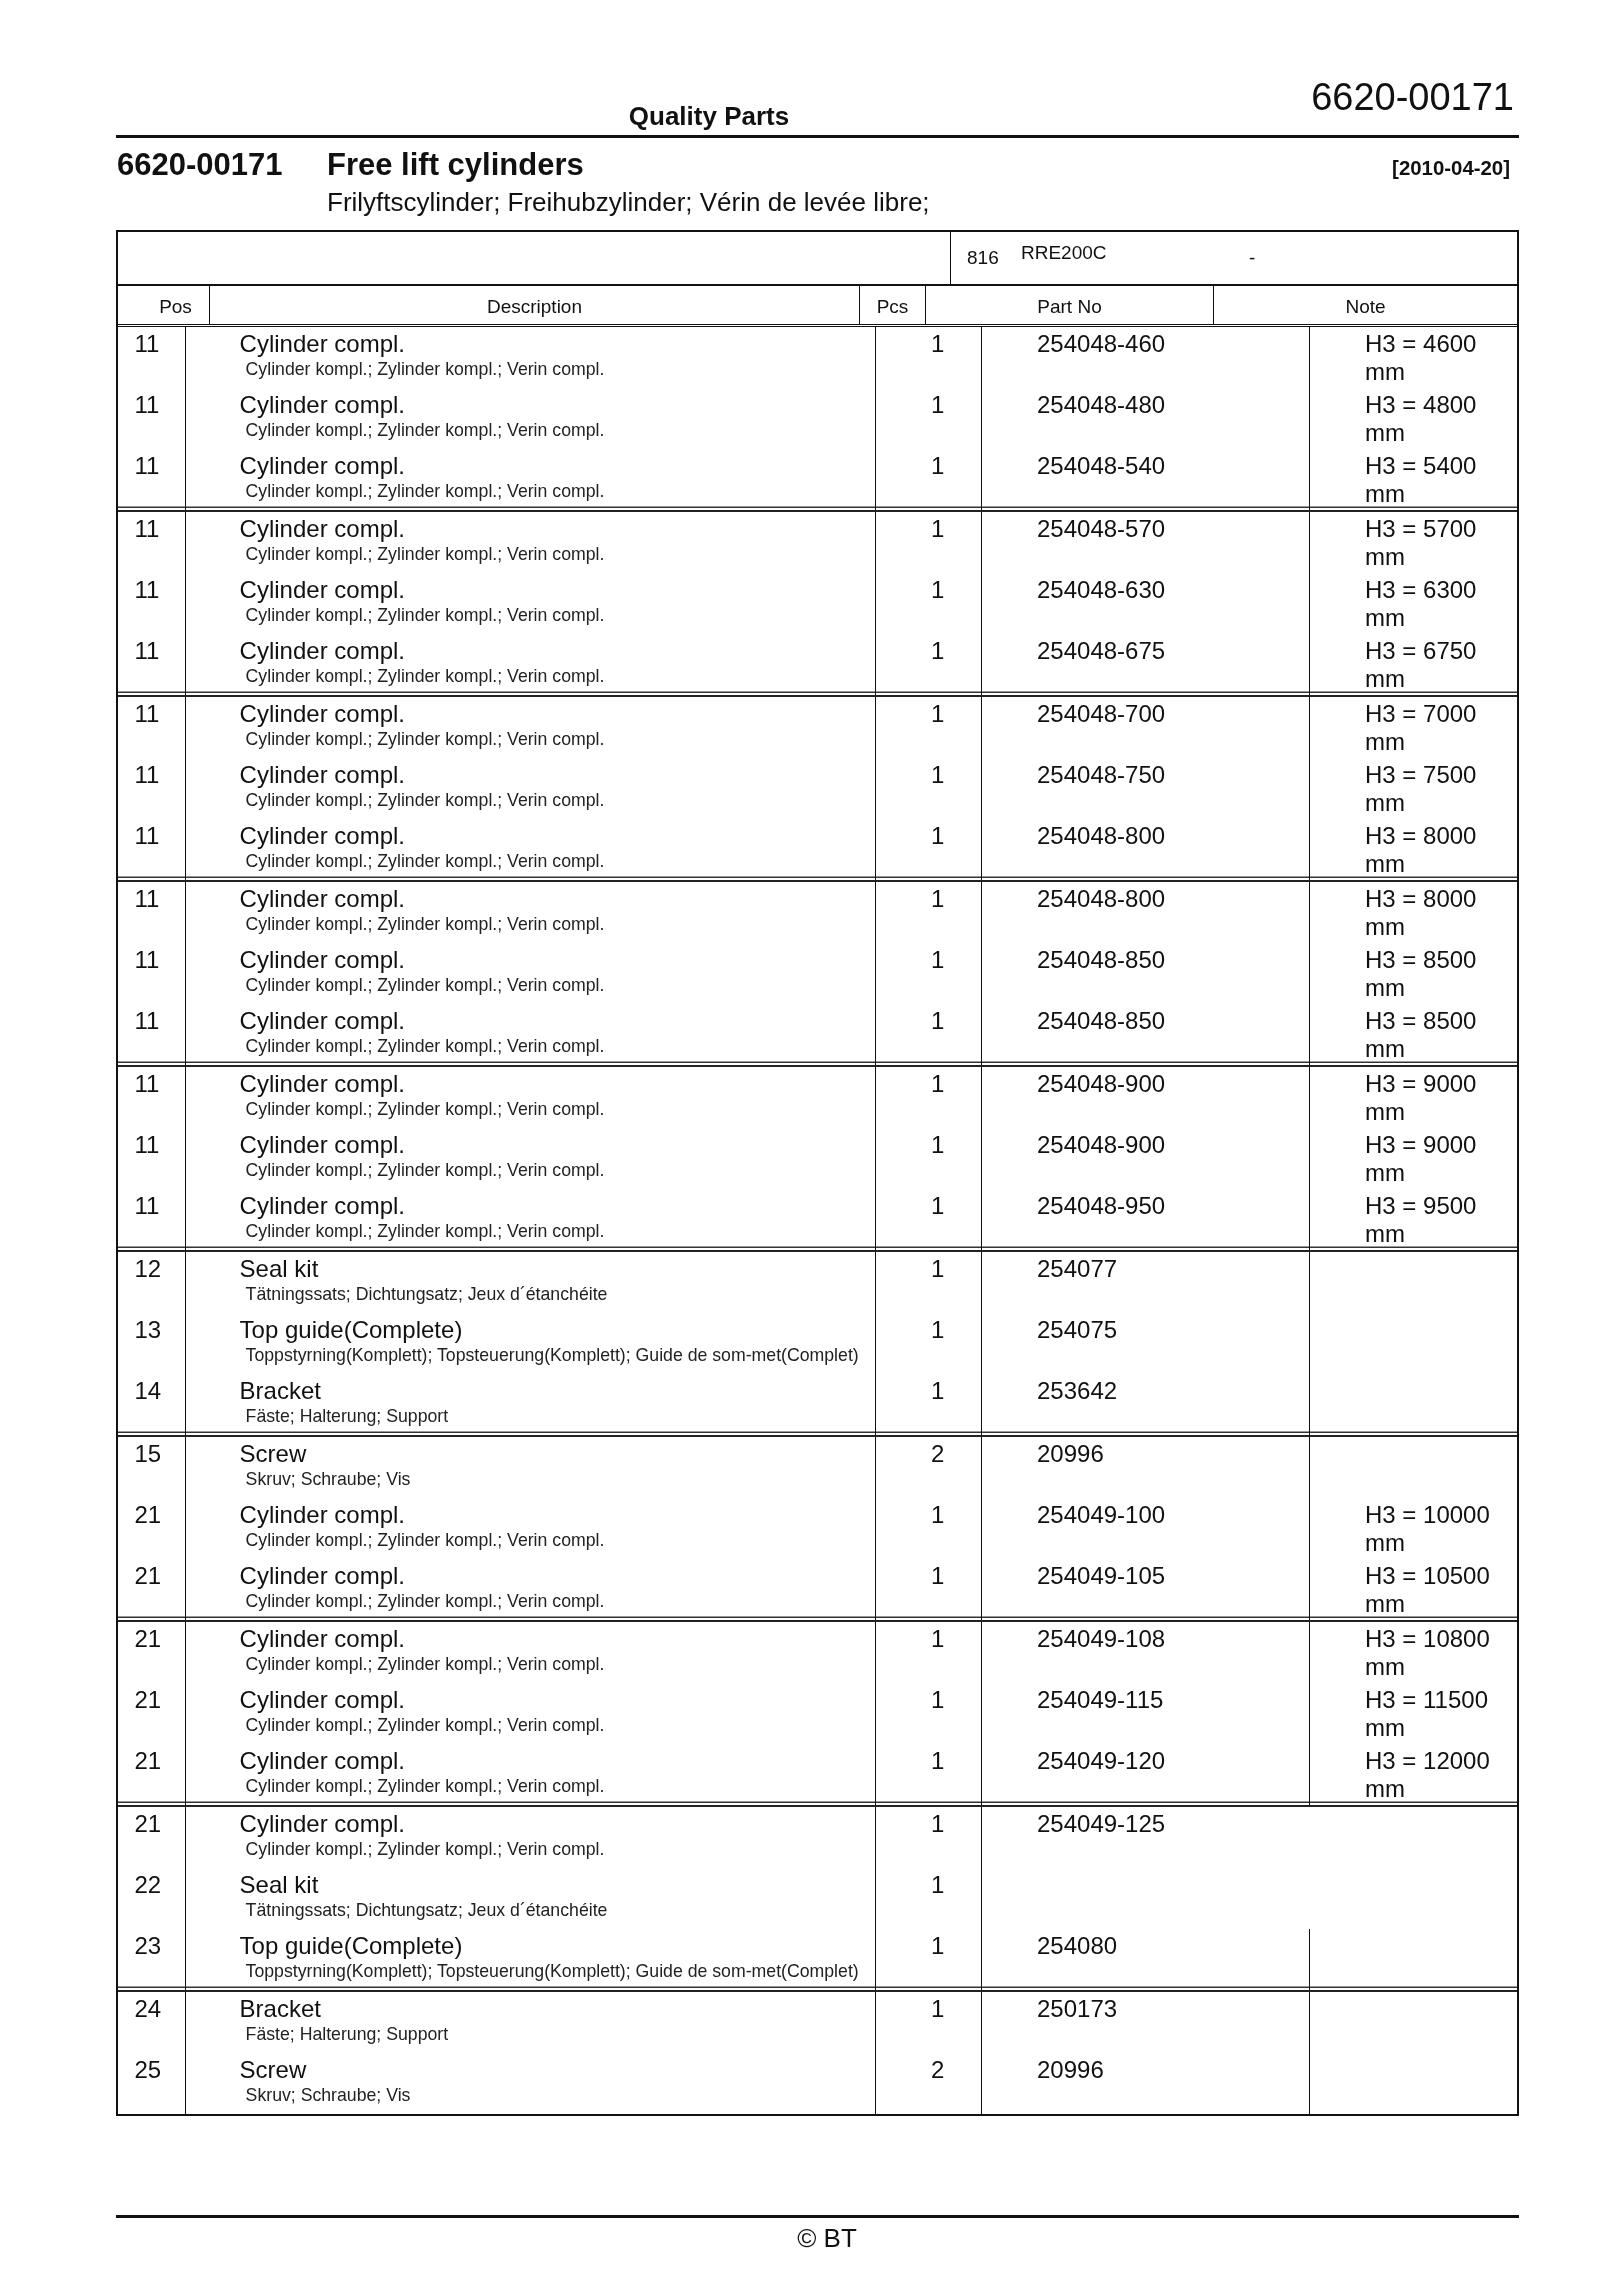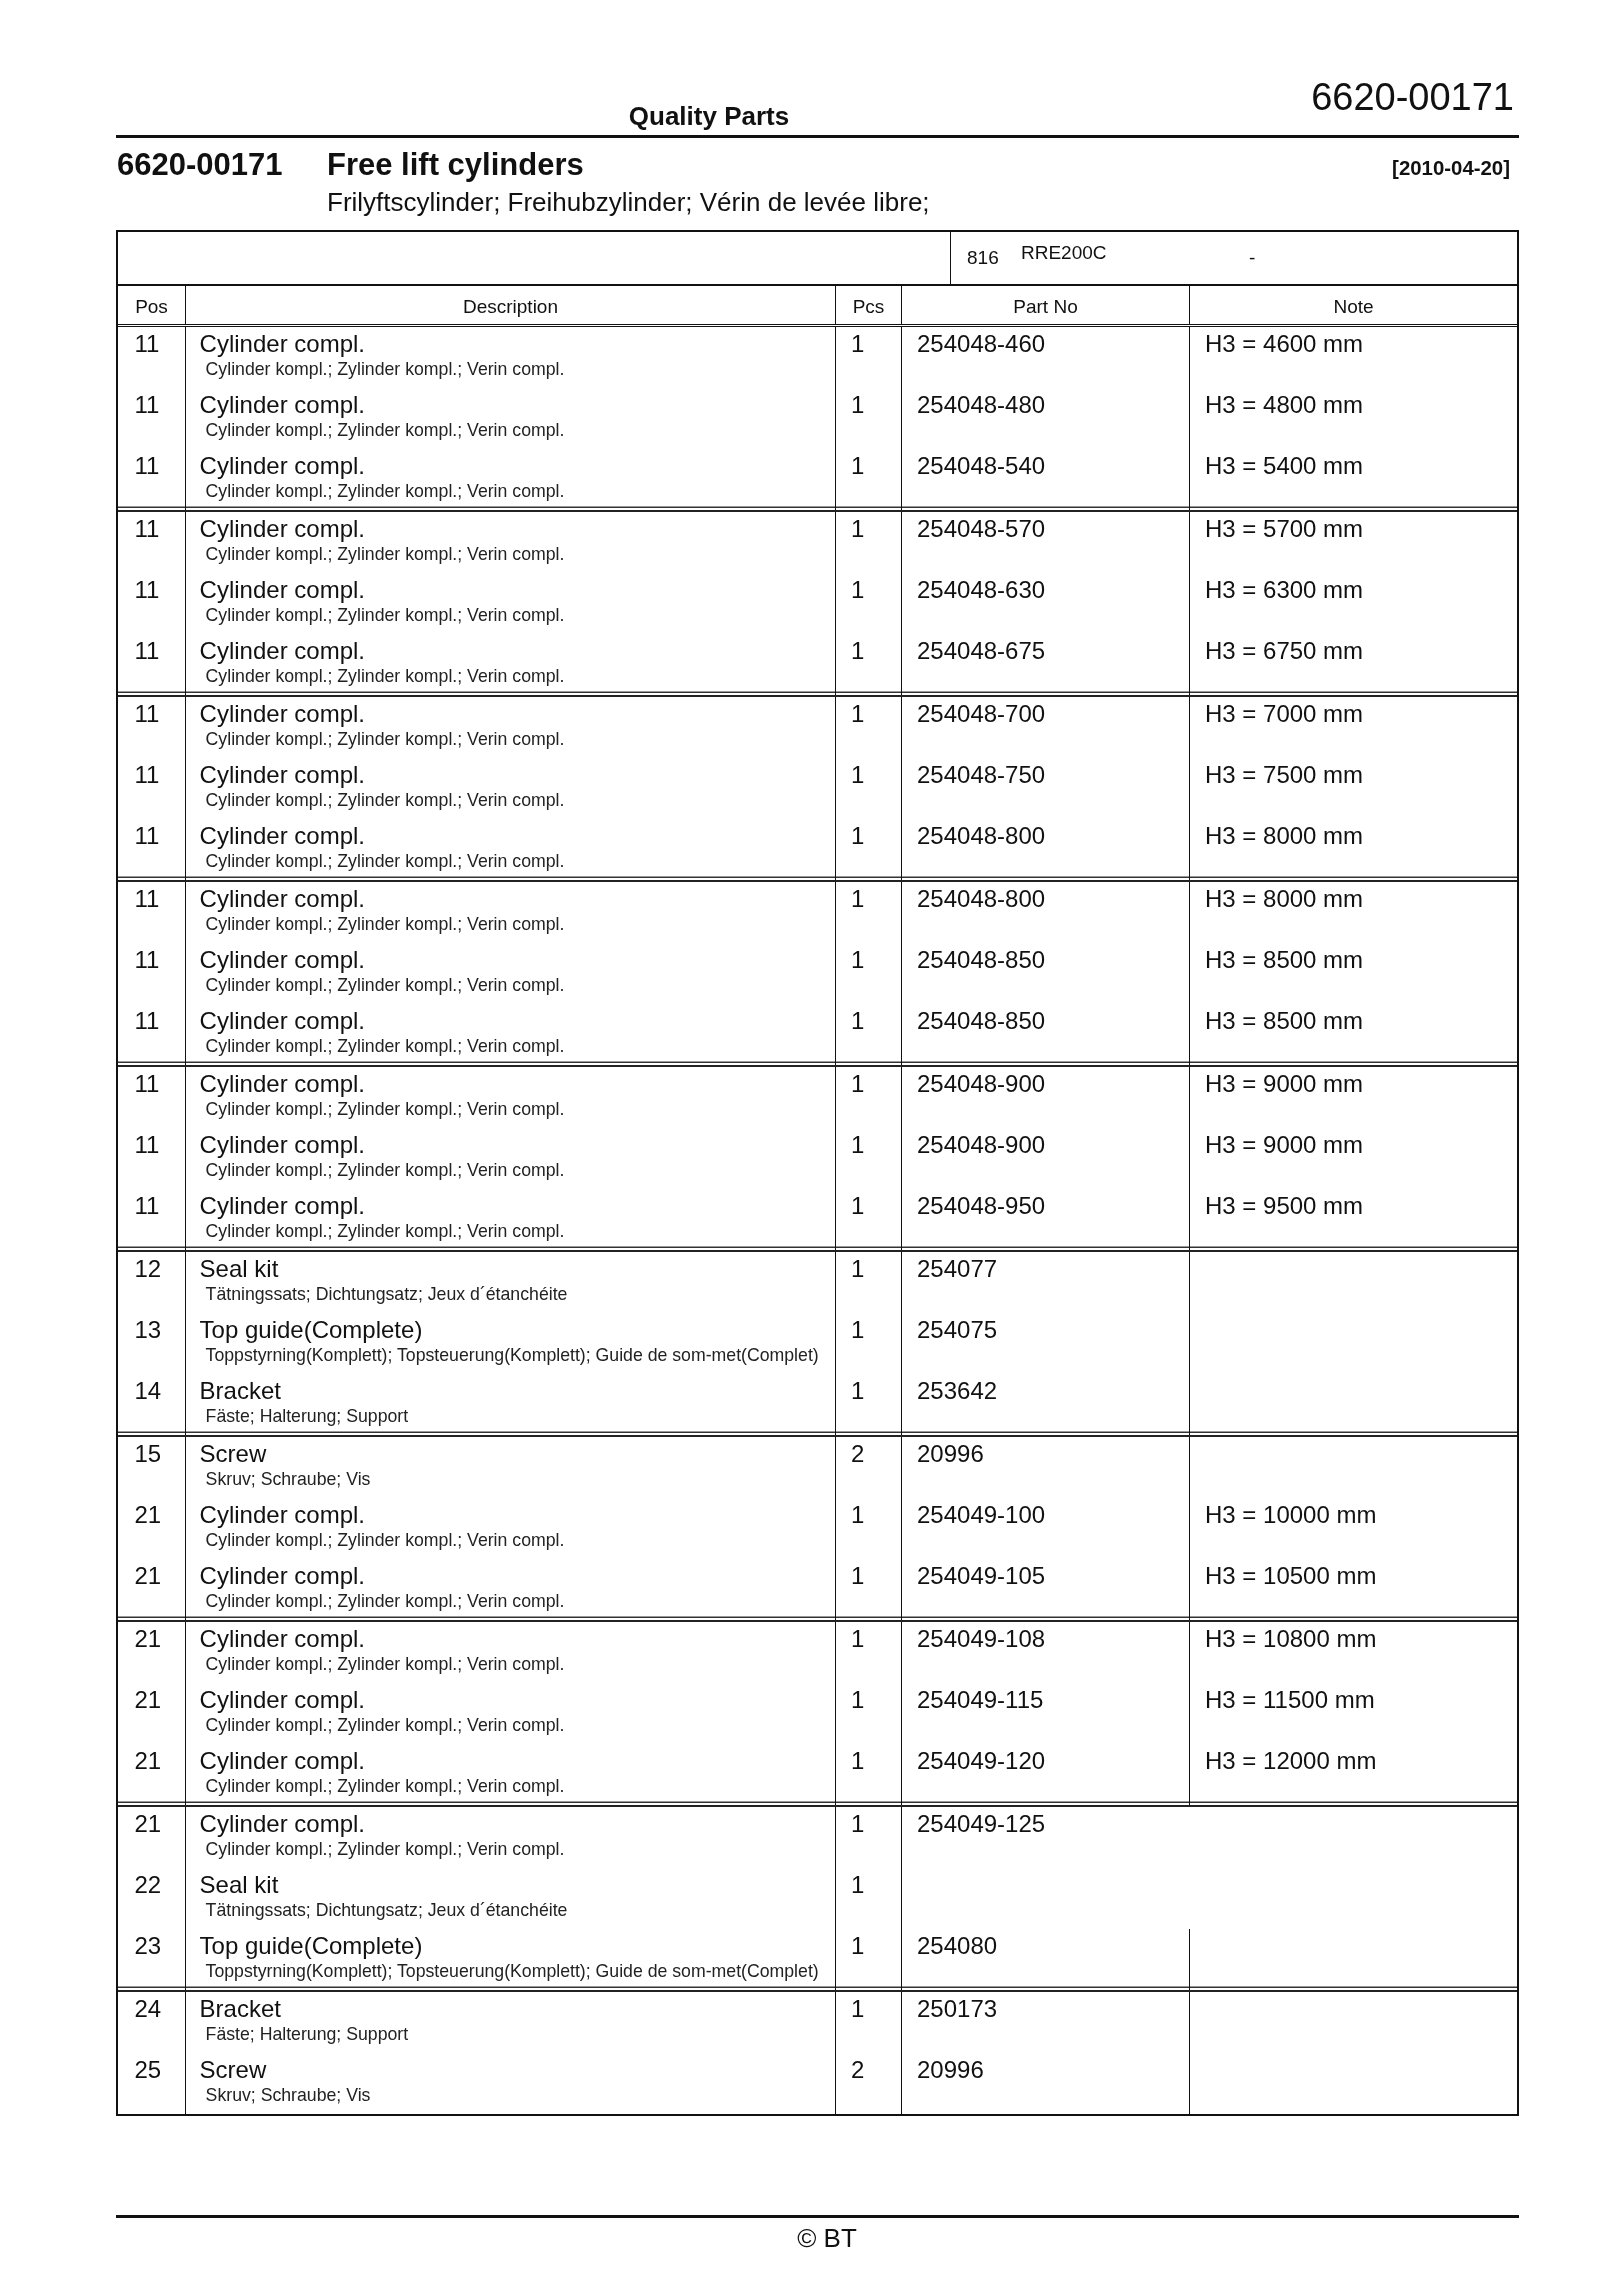--- a/index.html
+++ b/index.html
@@ -13,28 +13,28 @@
   .subtitle { position:absolute; top:187px; left:327px; font-size:26px; }
 
   .table { position:absolute; top:230px; left:116px; width:1403px; border:2.7px solid #111; box-sizing:border-box; }
   .model-box { position:relative; height:52px; border-bottom:2.7px solid #111; }
   .model-div { position:absolute; left:832px; top:0; bottom:0; width:1.4px; background:#111; }
   .model-code { position:absolute; left:849px; top:15px; font-size:19px; }
   .model-name { position:absolute; left:903px; top:2px; font-size:19px;margin-top:8px; }
   .model-dash { position:absolute; left:1131px; top:15px; font-size:19px; }
 
   .cols { display:grid; grid-template-columns:68px 650px 66px 288px 1fr; }
-  .col-head { height:41px; border-bottom:3.4px double #111; box-sizing:border-box; }
+  .col-head { height:41px; border-bottom:3.4px double #111; box-sizing:border-box;padding-left:24px; }
   .col-head > div { font-size:19px; text-align:center; padding-top:9.5px; border-right:1.4px solid #111; }
   .col-head > div:last-child { border-right:none; }
   .group { border-bottom:2.7px solid #222; box-shadow: inset 0 -2px 0 #fff, inset 0 -3.4px 0 #333; }
   .group:last-child { border-bottom:none; box-shadow:none; }
   .row > div { border-right:1.4px solid #111; box-sizing:border-box; }
   .row > div:last-child { border-right:none; }
-  .row { min-height:61px; }
+  .row { min-height:61px;gap:40px; }
   .c-pos { font-size:24px; padding:2.7px 0 0 16.4px; }
   .c-desc { padding:2.7px 8.2px 0 13.6px; }
   .c-desc .main { font-size:24px; line-height:27px; }
   .c-desc .sub { font-size:17.7px; line-height:24.5px; color:#222;margin-left:6px; }
   .c-pcs { font-size:24px; padding:2.7px 0 0 15px; }
   .c-part { font-size:24px; padding:2.7px 0 0 15px; }
   .c-note { font-size:24px; padding:2.7px 0 0 15px; }
 
   .foot-rule { position:absolute; top:2215px; left:116px; width:1403px; height:2.7px; background:#111; }
   .foot-text { position:absolute; top:2223px; left:0; width:1622px; text-align:center; font-size:26px;margin-left:16px; }

